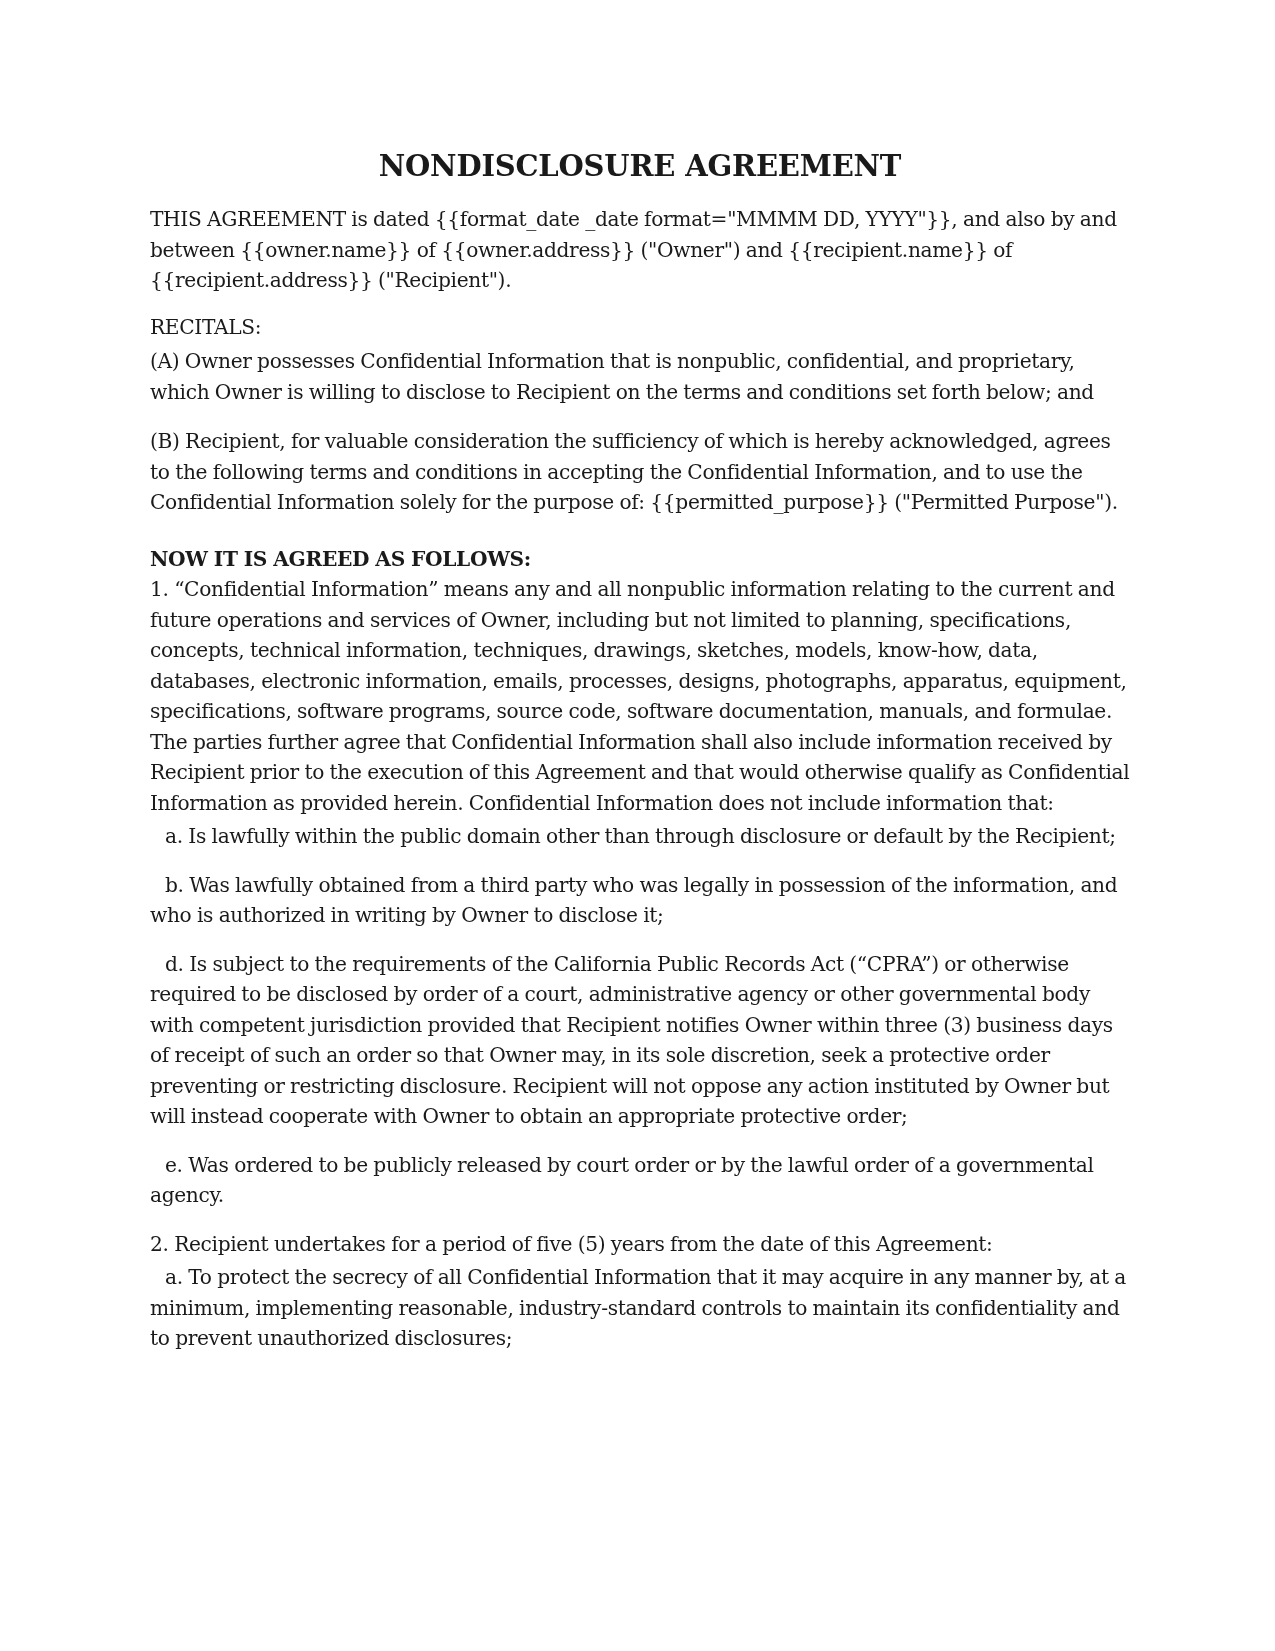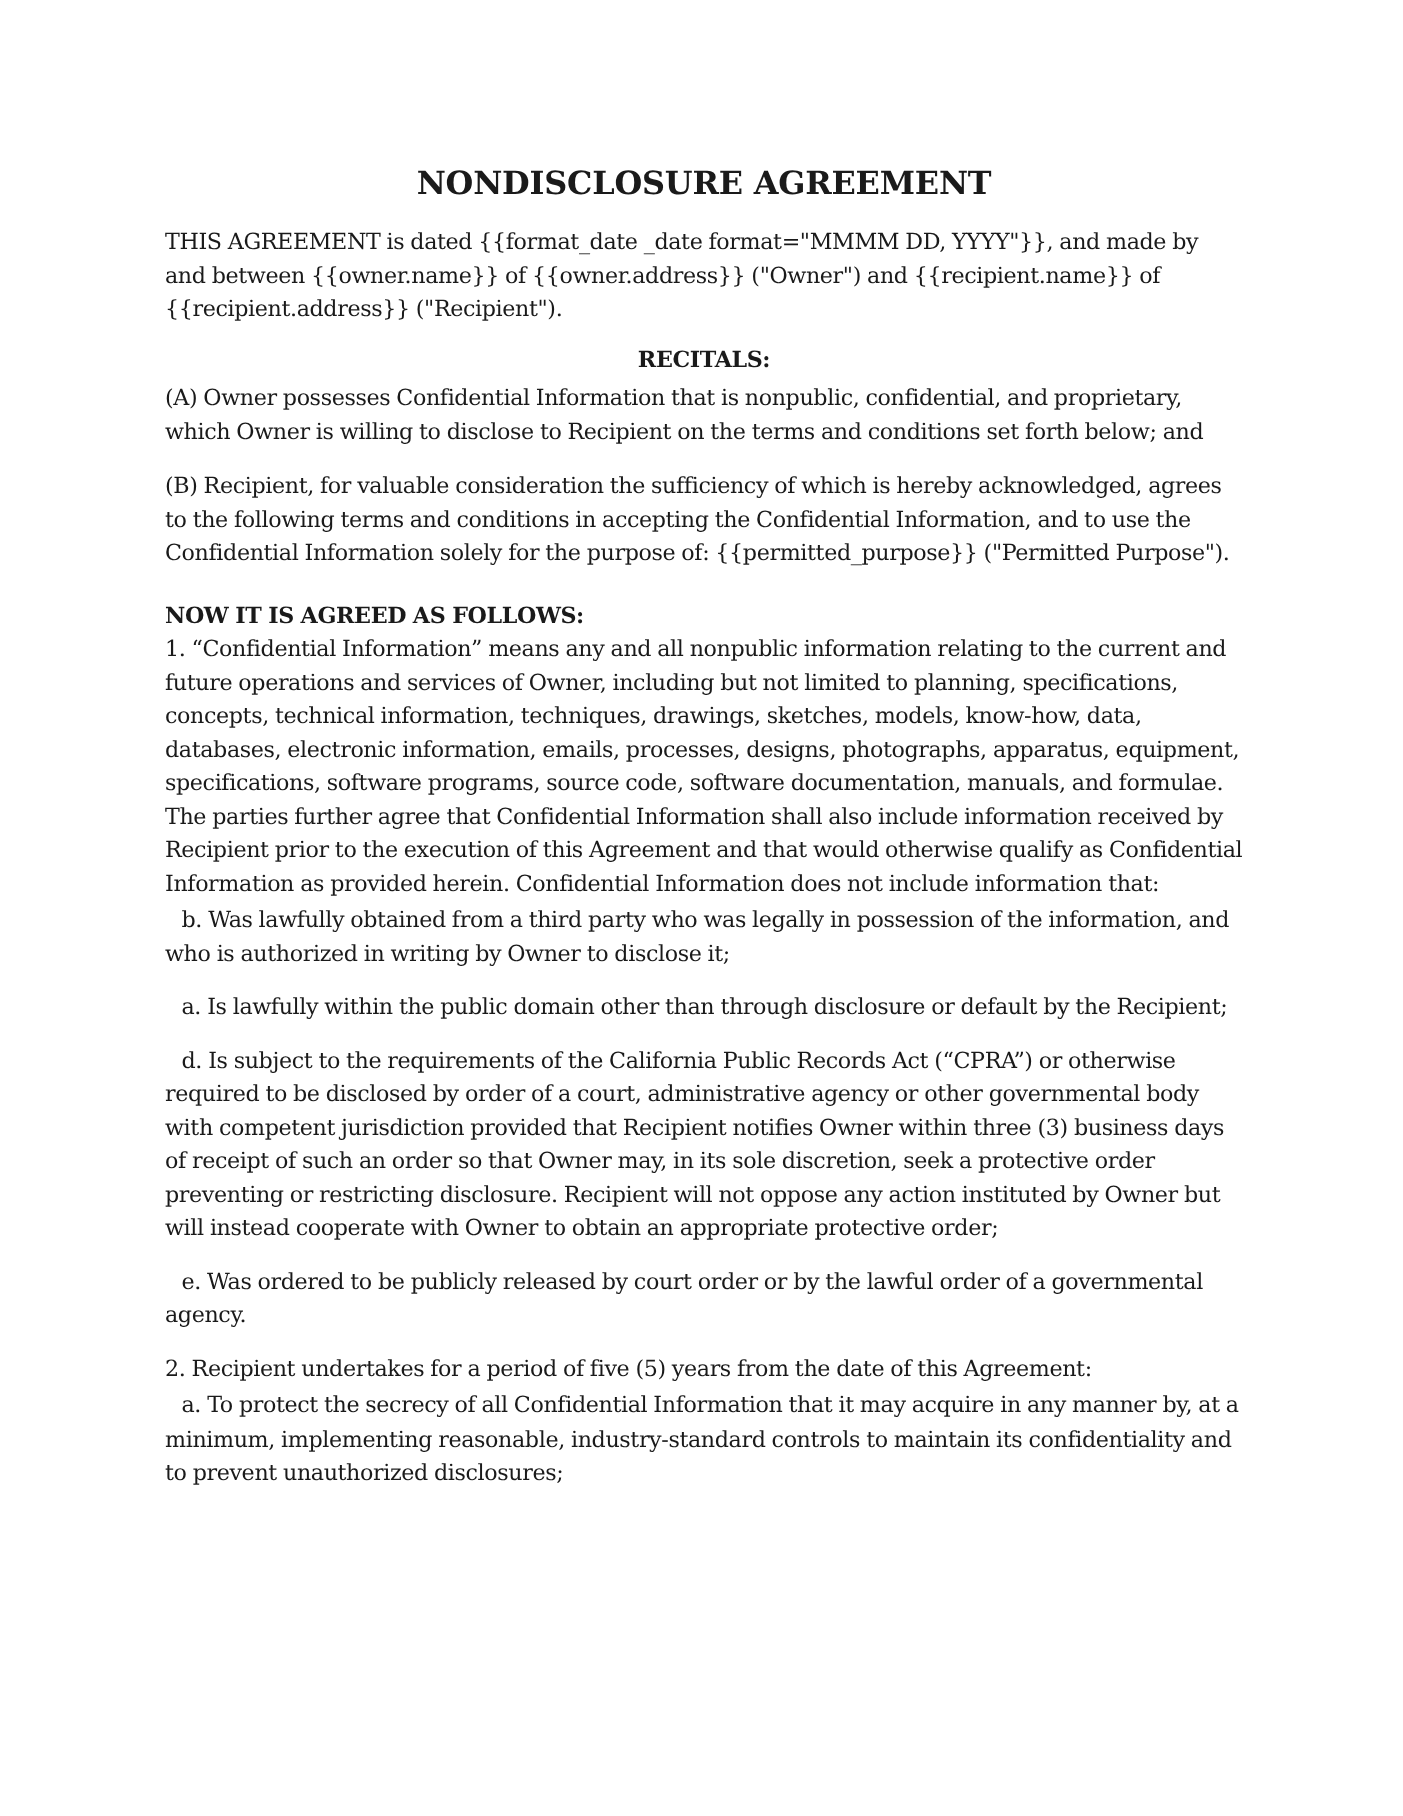--- a/index.html
+++ b/index.html
@@ -12,46 +12,46 @@
   .content {
     position: absolute; left: 150px; top: 148px; width: 980px;
     font-size: 20.2px; line-height: 30.5px; letter-spacing: -0.35px; word-spacing: -0.5px;
   }
   .title {
     text-align: center; font-weight: bold; font-size: 29px; line-height: 36px;
     margin: 0 0 20px 0; letter-spacing: -0.2px; word-spacing: 0;
   }
   p { margin: 0; }
   .intro { margin-bottom: 16px; }
-  .heading { font-weight: bold; margin-bottom: 4px; text-align: center; }
+  .heading { font-weight: normal; margin-bottom: 4px; }
   .recital-a { margin-bottom: 19px; }
   .recital-b { margin-bottom: 26px; }
   .heading2 { font-weight: bold; }
   .clause1 { margin-bottom: 3px; }
   .sub { text-indent: 15px; margin-bottom: 18px; }
   .sub.last { }
   .clause2 { margin-bottom: 3px; }
   .sub2 { text-indent: 15px; }
 </style>
 </head>
 <body>
 
 <div class="page">
   <div class="content">
     <h1 class="title">NONDISCLOSURE AGREEMENT</h1>
-    <p class="intro">THIS AGREEMENT is dated {{format_date _date format="MMMM DD, YYYY"}}, and made by and between {{owner.name}} of {{owner.address}} ("Owner") and {{recipient.name}} of {{recipient.address}} ("Recipient").</p>
+    <p class="intro">THIS AGREEMENT is dated {{format_date _date format="MMMM DD, YYYY"}}, and also by and between {{owner.name}} of {{owner.address}} ("Owner") and {{recipient.name}} of {{recipient.address}} ("Recipient").</p>
 
     <p class="heading">RECITALS:</p>
     <p class="recital-a">(A) Owner possesses Confidential Information that is nonpublic, confidential, and proprietary, which Owner is willing to disclose to Recipient on the terms and conditions set forth below; and</p>
     <p class="recital-b">(B) Recipient, for valuable consideration the sufficiency of which is hereby acknowledged, agrees to the following terms and conditions in accepting the Confidential Information, and to use the Confidential Information solely for the purpose of: {{permitted_purpose}} ("Permitted Purpose").</p>
 
     <p class="heading2">NOW IT IS AGREED AS FOLLOWS:</p>
 
     <p class="clause1">1. “Confidential Information” means any and all nonpublic information relating to the current and future operations and services of Owner, including but not limited to planning, specifications, concepts, technical information, techniques, drawings, sketches, models, know-how, data, databases, electronic information, emails, processes, designs, photographs, apparatus, equipment, specifications, software programs, source code, software documentation, manuals, and formulae. The parties further agree that Confidential Information shall also include information received by Recipient prior to the execution of this Agreement and that would otherwise qualify as Confidential Information as provided herein. Confidential Information does not include information that:</p>
+    <p class="sub">a. Is lawfully within the public domain other than through disclosure or default by the Recipient;</p>
     <p class="sub">b. Was lawfully obtained from a third party who was legally in possession of the information, and who is authorized in writing by Owner to disclose it;</p>
-    <p class="sub">a. Is lawfully within the public domain other than through disclosure or default by the Recipient;</p>
     <p class="sub">d. Is subject to the requirements of the California Public Records Act (“CPRA”) or otherwise required to be disclosed by order of a court, administrative agency or other governmental body with competent jurisdiction provided that Recipient notifies Owner within three (3) business days of receipt of such an order so that Owner may, in its sole discretion, seek a protective order preventing or restricting disclosure. Recipient will not oppose any action instituted by Owner but will instead cooperate with Owner to obtain an appropriate protective order;</p>
     <p class="sub last">e. Was ordered to be publicly released by court order or by the lawful order of a governmental agency.</p>
 
     <p class="clause2">2. Recipient undertakes for a period of five (5) years from the date of this Agreement:</p>
     <p class="sub2">a. To protect the secrecy of all Confidential Information that it may acquire in any manner by, at a minimum, implementing reasonable, industry-standard controls to maintain its confidentiality and to prevent unauthorized disclosures;</p>
   </div>
 </div>
 
 </body></html>

